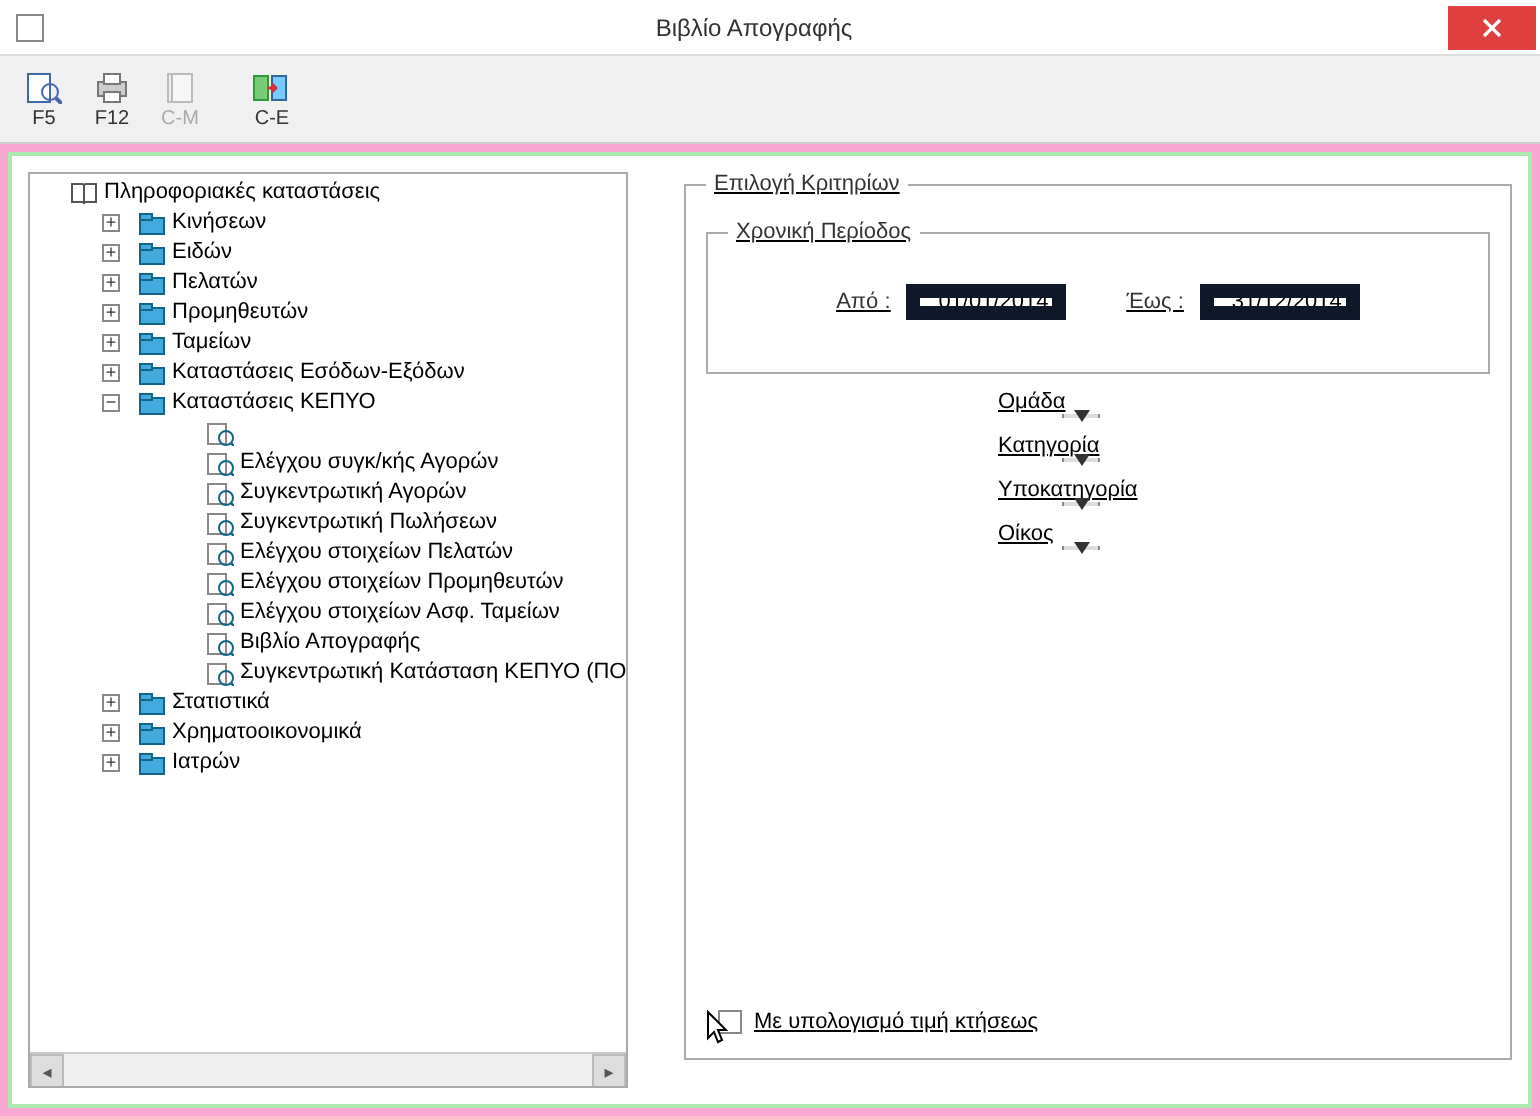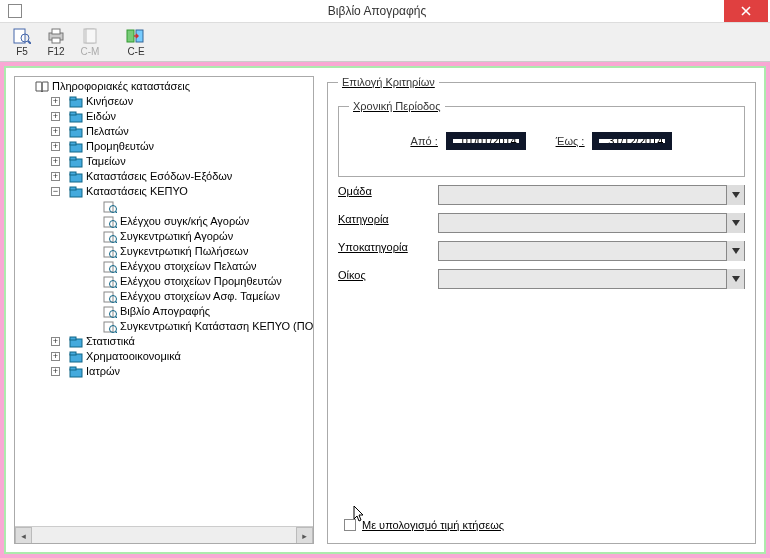--- a/index.html
+++ b/index.html
@@ -66,21 +66,21 @@
   .tb-btn .lbl { font-size: 10px; color: #333; line-height: 1; }
   .tb-btn.disabled .lbl { color: #aaa; }
   .tb-btn.disabled { cursor: default; }
   .content-wrap {
     flex: 1;
     border: 2px solid #adeaad;
     margin: 4px;
     background: #fff;
     padding: 8px;
     display: flex;
-    gap: 13px;
+    gap: 28px;
   }
   
   .tree-panel {
     width: 300px;
     border: 1px solid #aaa;
     background: #fff;
     position: relative;
     overflow: hidden;
     display: flex; flex-direction: column;
   }
@@ -162,22 +162,23 @@
   .date-row label { color:#333; }
   input.date {
     width: 80px; height: 18px;
     border: 7px solid #0f172a;
     background: #fff;
     text-align:right;
     font-family: inherit; font-size: 11px;
     padding:0 2px;
   }
   .filter-row {
-    display:flex; 
+    display:flex; align-items:center;
     margin-top: 8px;
+    flex-direction: column;
   }
   .filter-row label { width: 100px; }
   .combo {
     flex:1; height: 20px;
     background: #e8e8e8;
     border: 1px solid #888;
     position: relative;
     cursor:pointer;
   }
   .combo .arrow {

